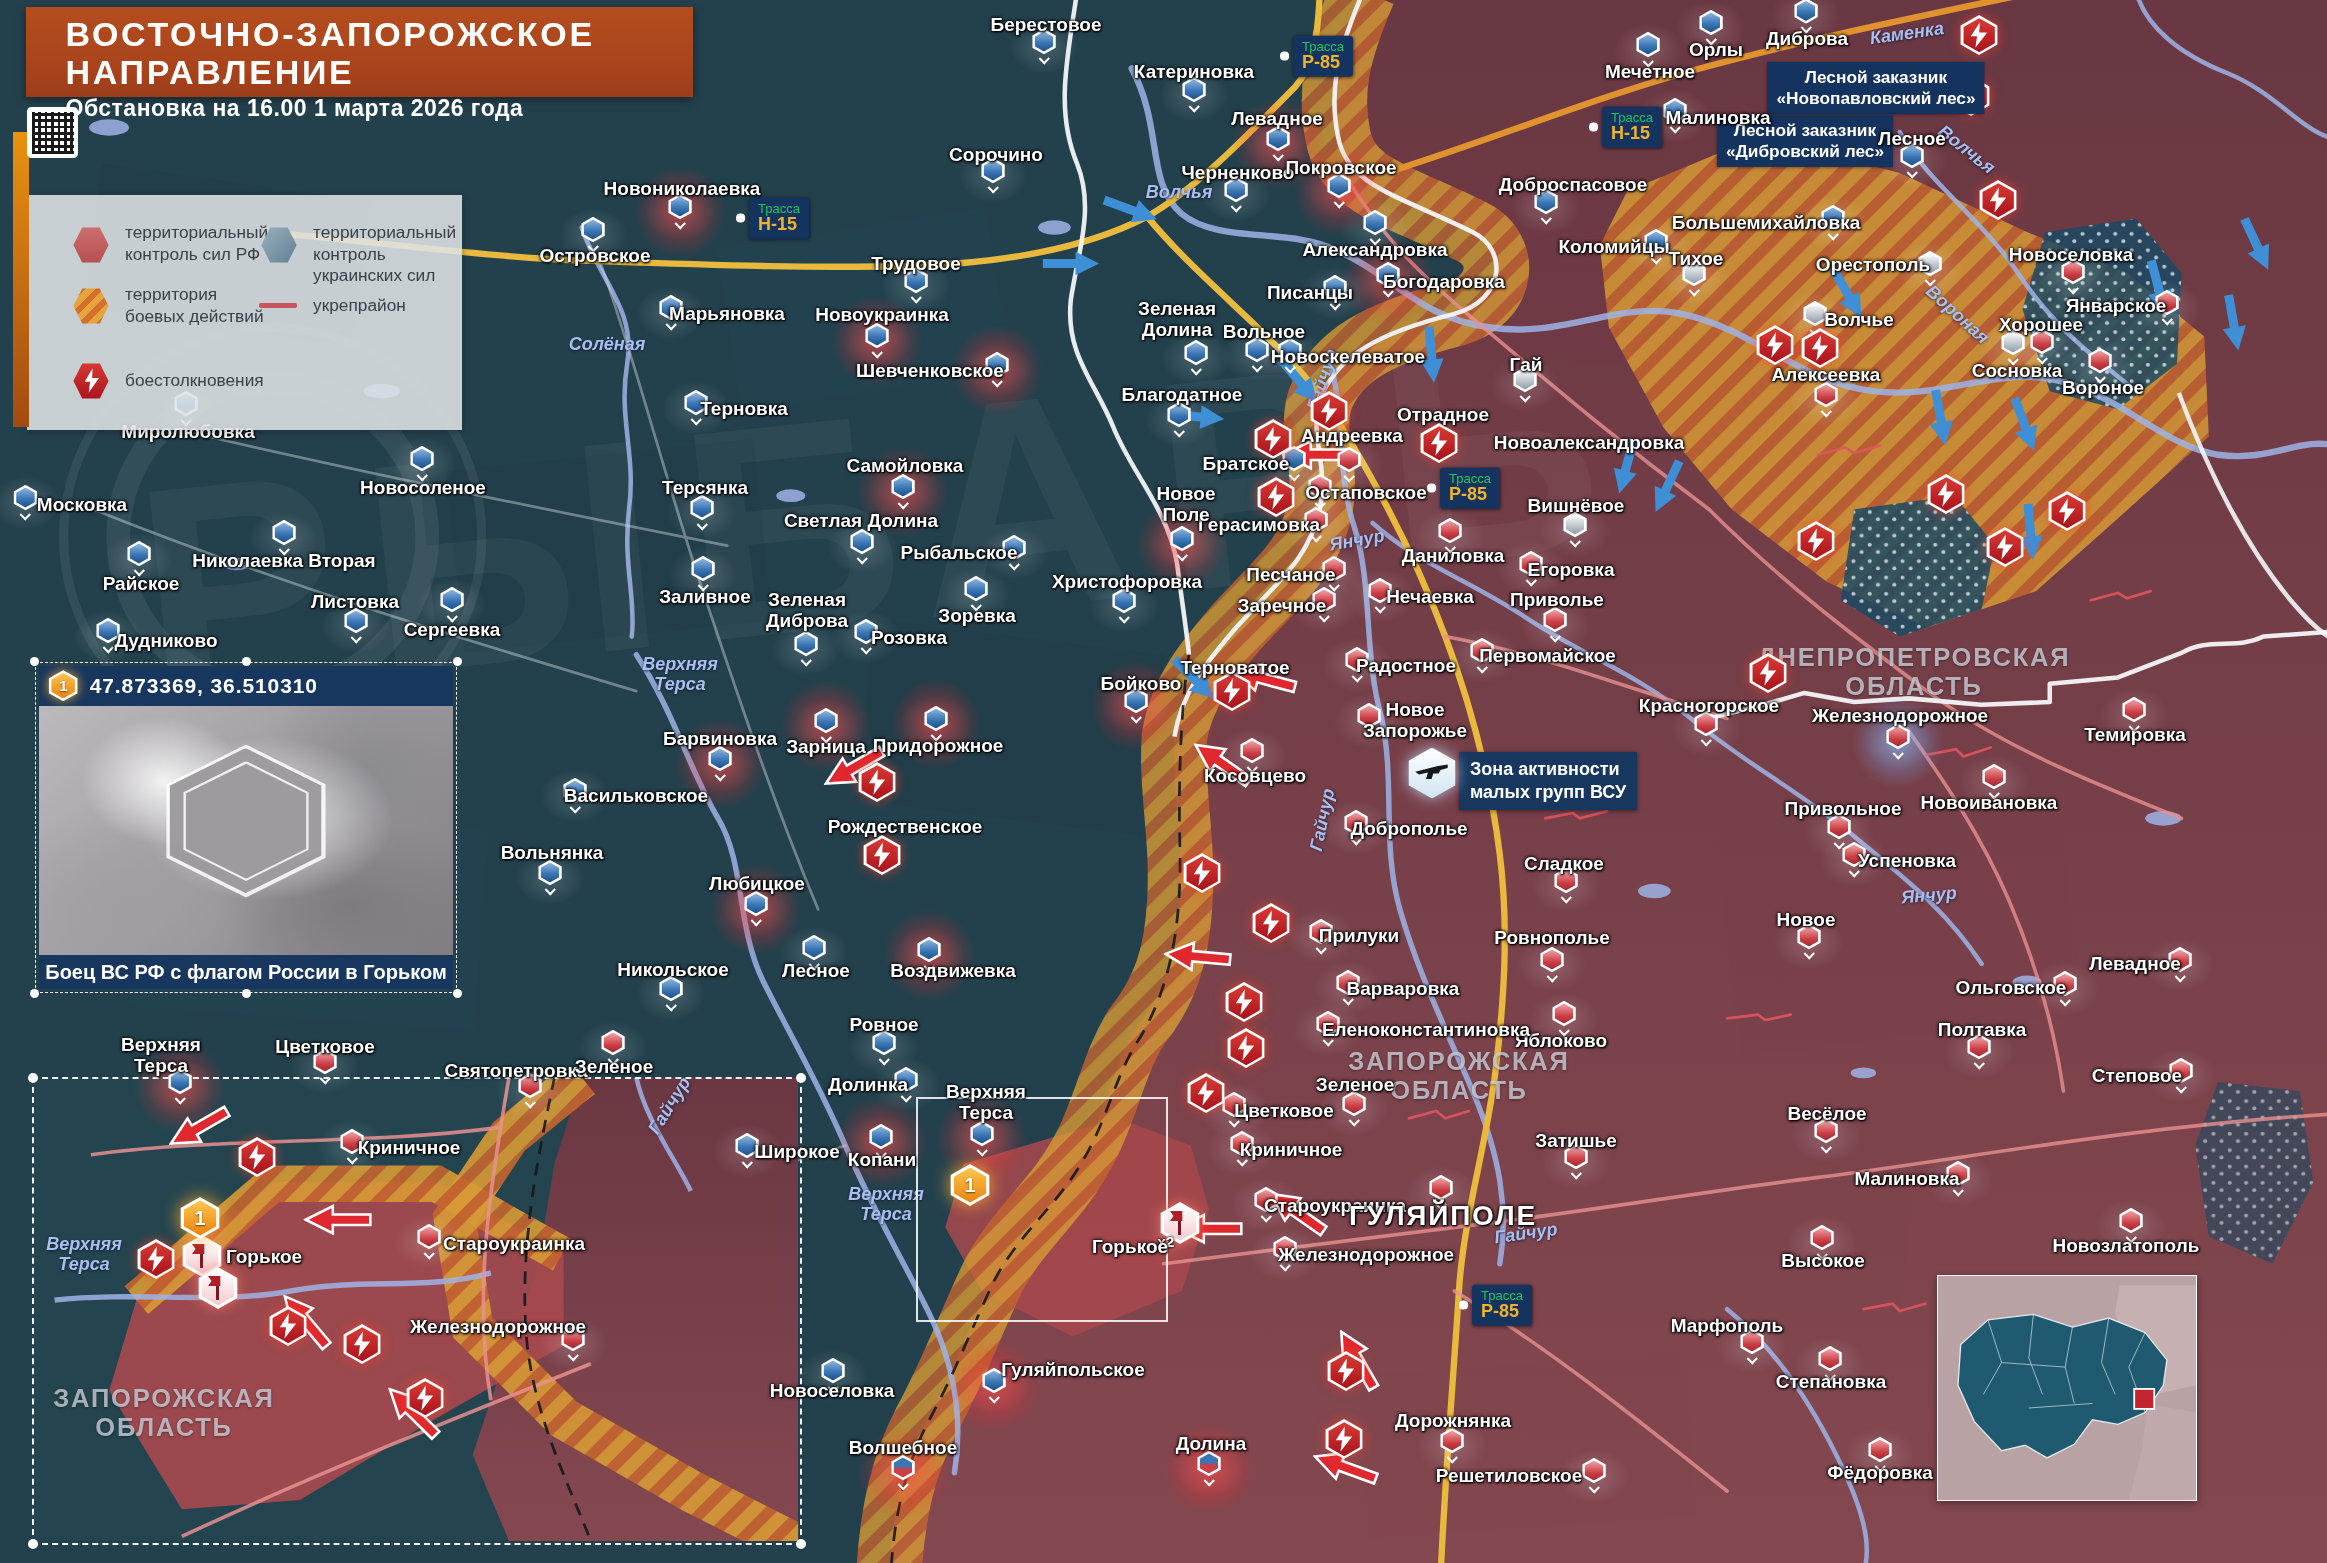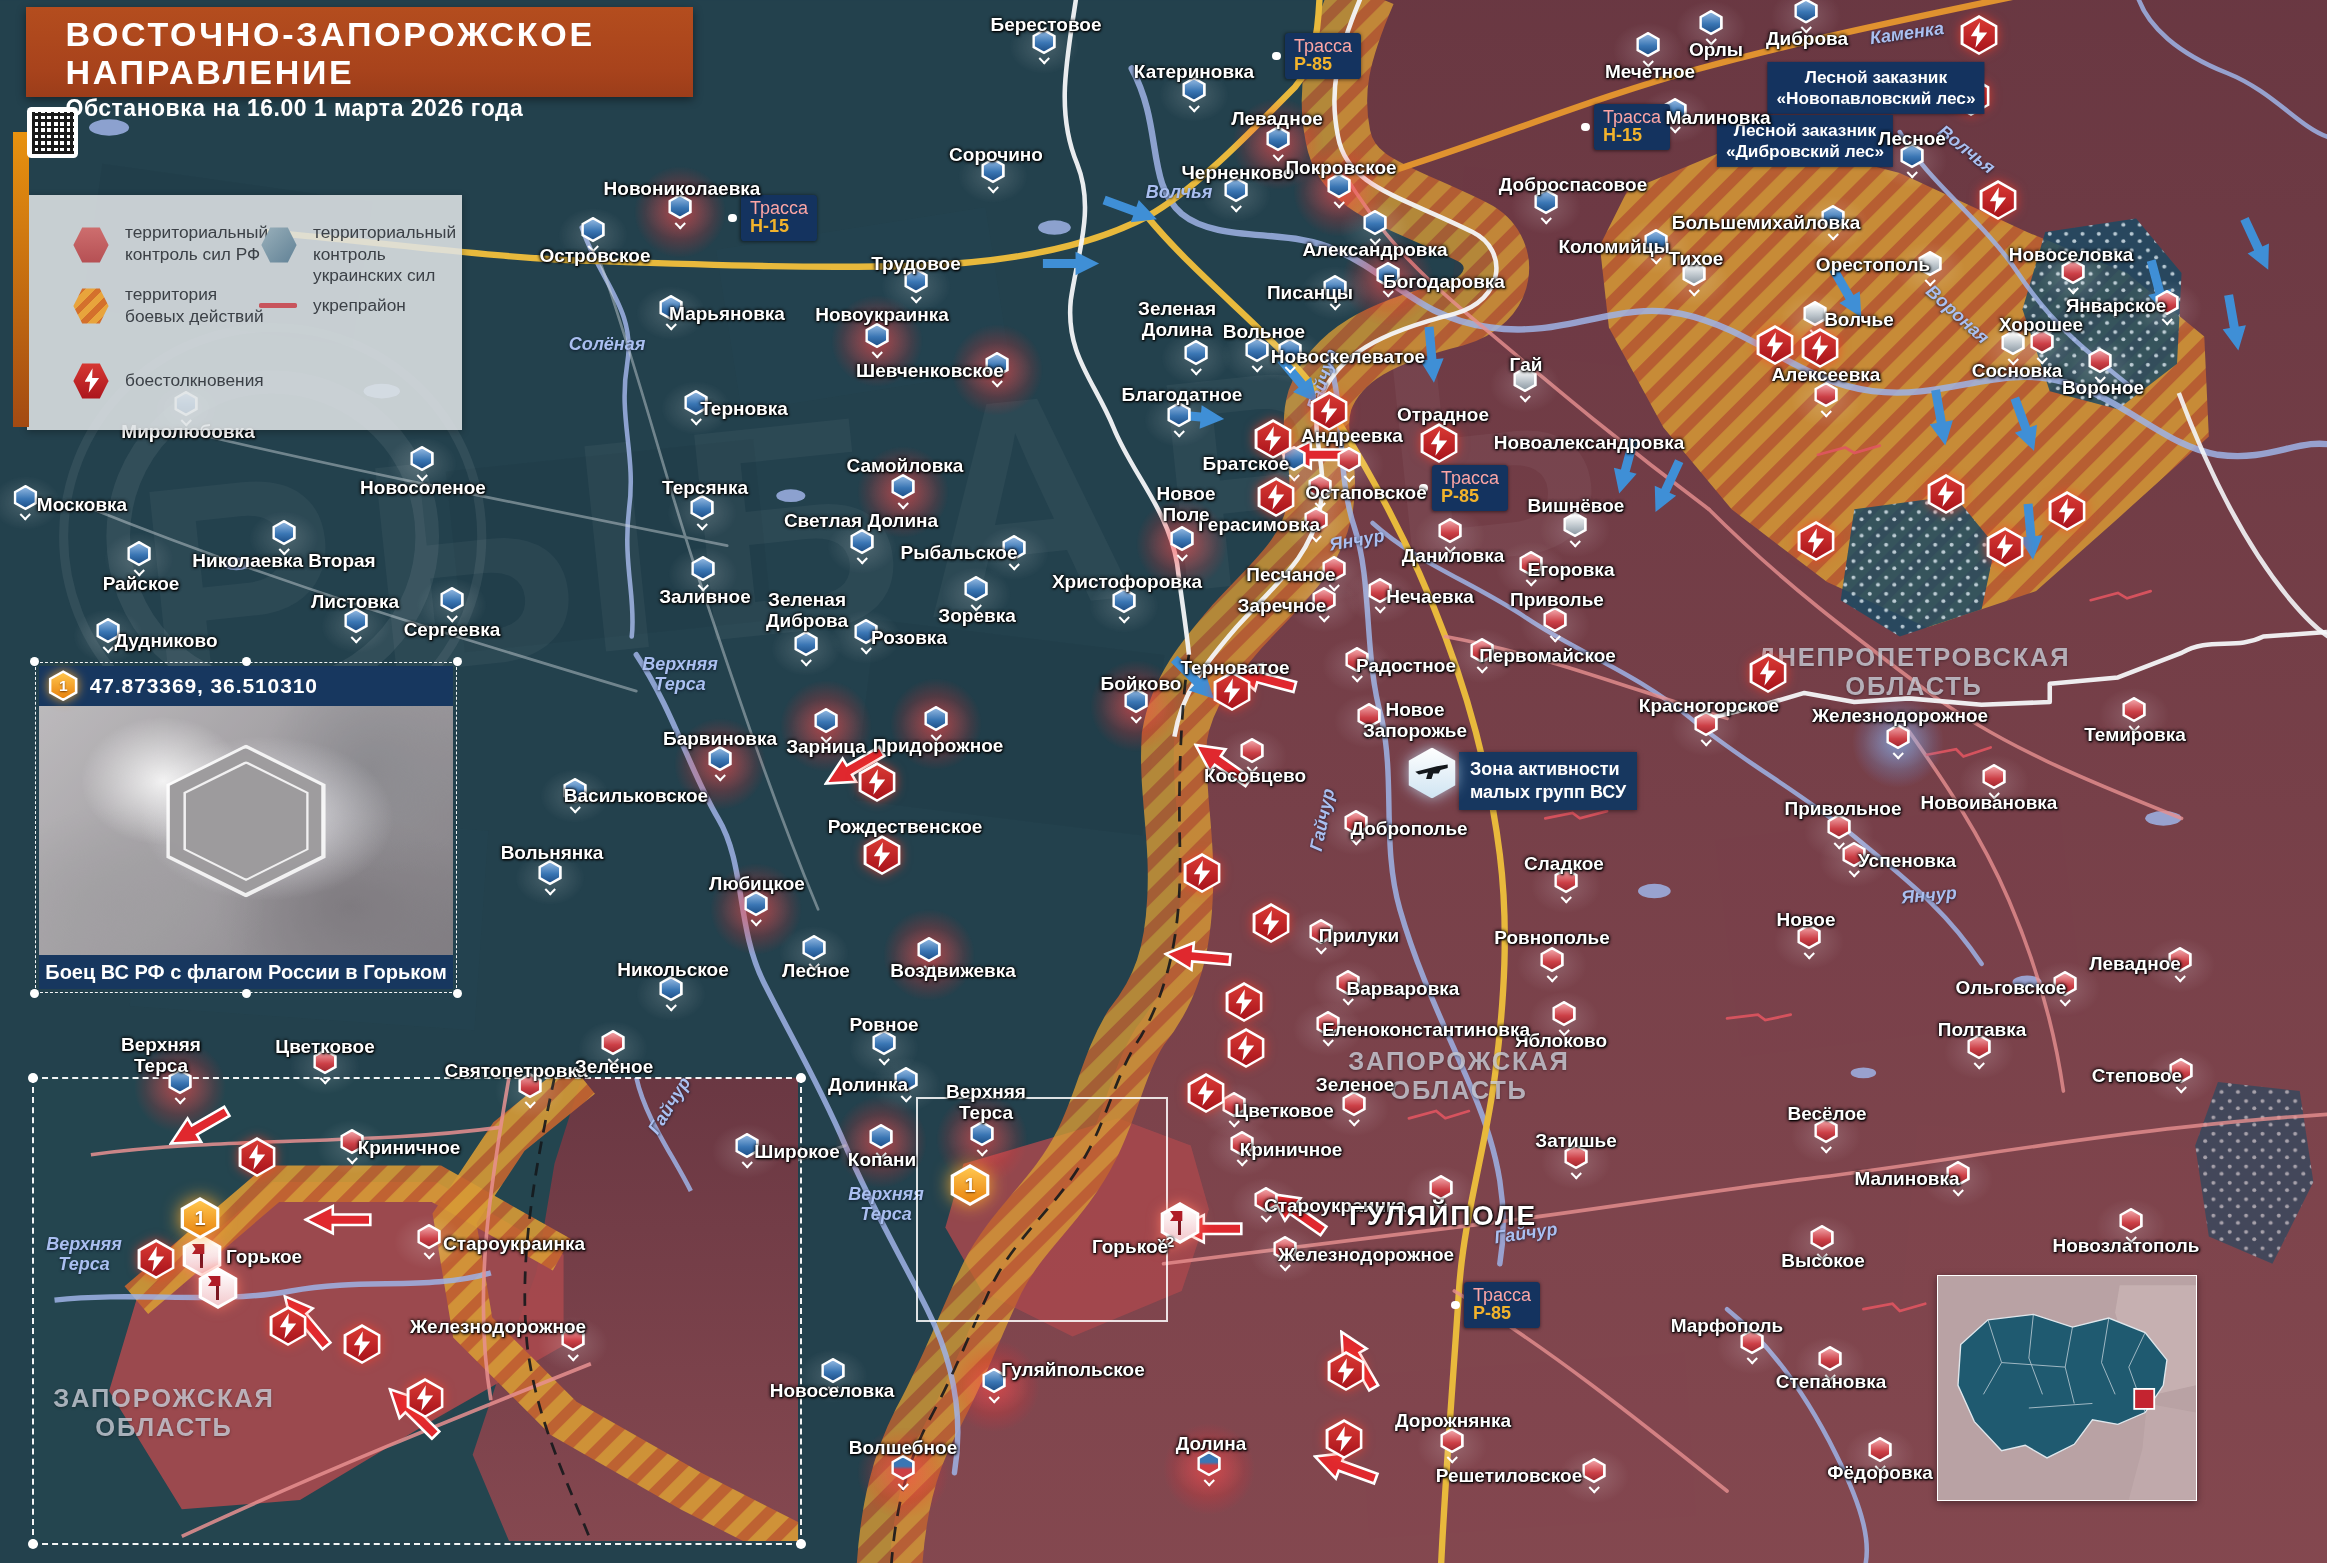--- a/index.html
+++ b/index.html
@@ -51,21 +51,21 @@
     clip-path:polygon(50% 0,96% 26%,96% 74%,50% 100%,4% 74%,4% 26%);
     background:linear-gradient(180deg,#fff,#f3c9cd);}
   .flag .pole{position:absolute;left:19px;top:9px;width:2.7px;height:23.6px;background:#7c1620;z-index:2;}
   .flag .ban{position:absolute;left:11px;top:9px;width:12.7px;height:10px;background:#b01c28;z-index:2;
     clip-path:polygon(100% 0,0 0,0 100%,100% 100%,72% 50%);transform:scaleX(-1);}
   .flag .x2{position:absolute;left:-1.8px;top:31px;color:#fff;font-weight:bold;font-size:15.5px;
     text-shadow:0 0 2.7px #000,0 0 2.7px #000;z-index:3;}
   .arr{position:absolute;z-index:28;}
   .sign{position:absolute;transform:translate(-50%,-50%);background:#14335f;border-radius:3.6px;
     padding:3.6px 9px 4.5px;line-height:1.05;z-index:36;box-shadow:0 0.9px 3.6px rgba(0,0,0,.5);text-align:left;}
-  .sign .t{display:block;color:#fca5a5;font-size:18px;}
+  .sign .t{display:block;color:#22c55e;font-size:13px;}
   .sign .n{display:block;color:#f2b32c;font-weight:bold;font-size:18px;}
   .sign::before{content:"";position:absolute;left:-12.7px;top:50%;width:8.2px;height:8.2px;border-radius:50%;
     background:#fff;transform:translateY(-50%);}
   .river{position:absolute;transform:translate(-50%,-50%);color:#aabff0;font-style:italic;font-weight:bold;
     font-size:18px;white-space:pre-line;text-align:center;line-height:1.1;
     text-shadow:0 0.9px 2.7px rgba(10,20,40,.8);z-index:20;}
   .region{position:absolute;transform:translate(-50%,-50%);color:rgba(208,212,222,.78);font-weight:bold;
     font-size:25.5px;letter-spacing:1.8px;white-space:pre-line;text-align:center;line-height:1.15;z-index:20;
     text-shadow:0 0.9px 2.7px rgba(0,0,0,.35);}
   .forest{position:absolute;transform:translate(-50%,-50%);background:#14335f;color:#fff;font-weight:bold;

